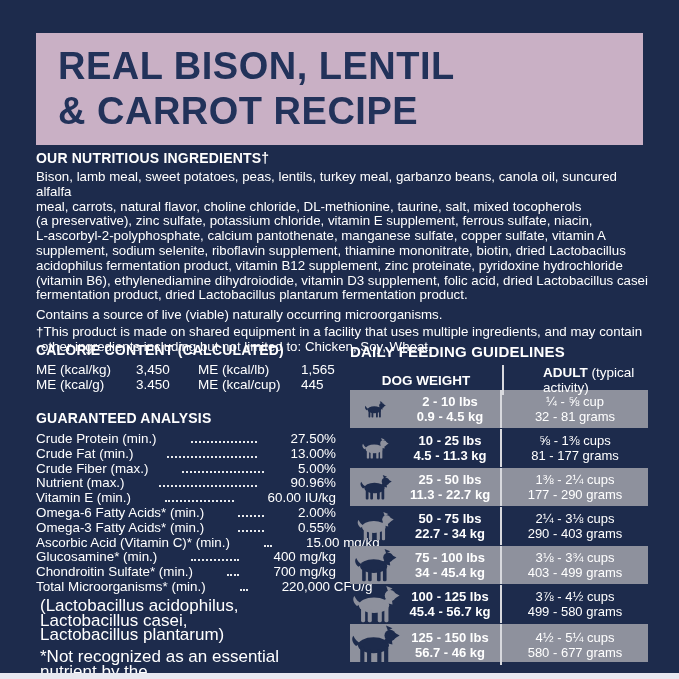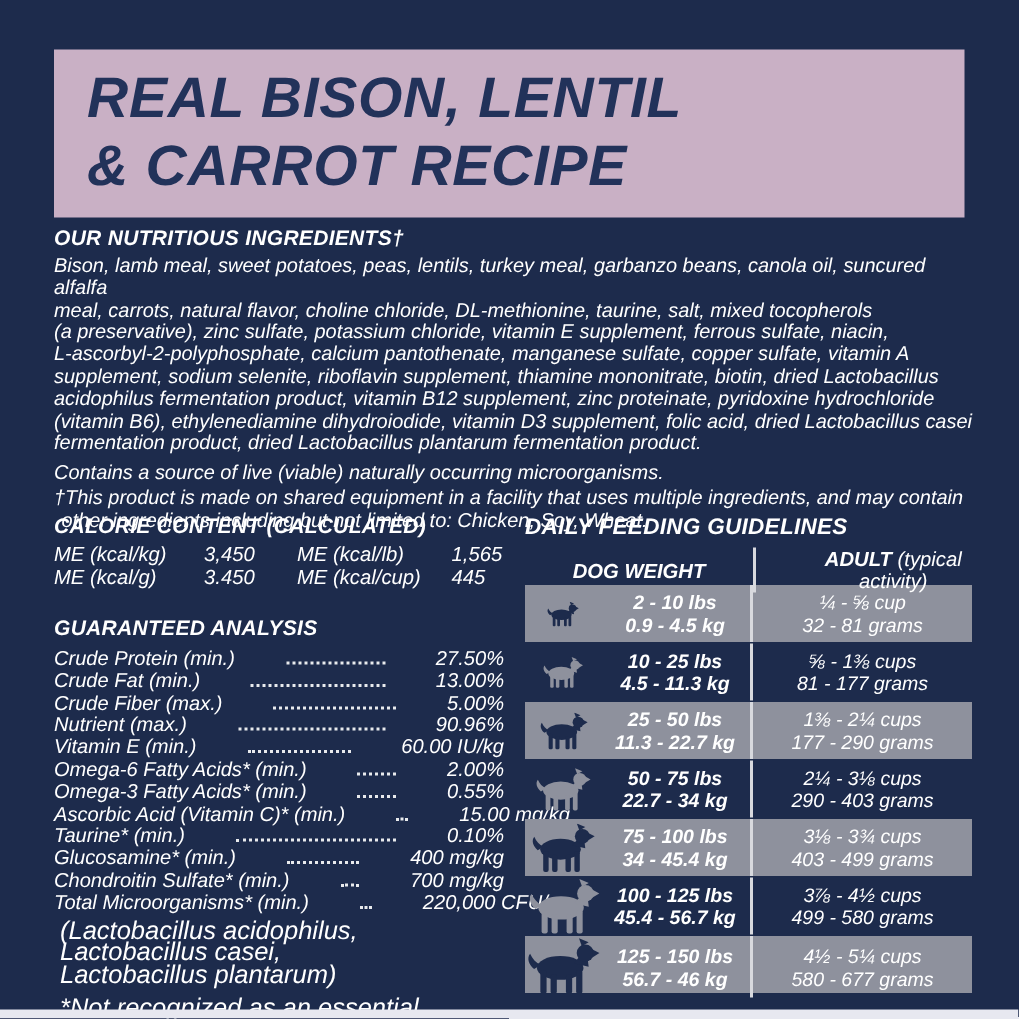--- a/index.html
+++ b/index.html
@@ -1,21 +1,21 @@
 <!DOCTYPE html>
 <html style="--navy: #1d2b4c; --pink: #c9b0c5; --navy-text: #22325a; --gray: #8e919d; --strip: #e7e8f0;"><head>
 <meta charset="utf-8">
 <style>
   html,body{margin:0;padding:0;}
   body{
     width:679px;height:679px;overflow:hidden;
     font-family:"Liberation Sans","DejaVu Sans",sans-serif;
     background:var(--navy,#1d2b4c);
   }
-  #label{position:relative;width:614px;height:679px;background:var(--navy,#1d2b4c);color:#fff;font-style:italic;}
+  #label{position:relative;width:614px;height:679px;background:var(--navy,#1d2b4c);color:#fff;}
 
   
   .title-box{
     position:absolute;top:33px;left:36px;width:607px;height:112px;
     background:var(--pink,#c9b0c5);box-sizing:border-box;
     padding:11px 0 0 22px;
   }
   .title-text{
     color:var(--navy-text,#22325a);font-weight:700;font-size:38px;line-height:45px;
     letter-spacing:.5px;white-space:pre-line;
@@ -44,21 +44,21 @@
   .ga-label{white-space:nowrap;}
   .ga-dots{flex:1;border-bottom:2px dotted rgba(255,255,255,.9);margin:0 2px 3px 2px;min-width:8px;}
   .ga-value{white-space:nowrap;}
   .ga-note{font-size:17px;line-height:14.8px;margin:4px;white-space:pre-line;}
   .ga-foot{margin-top:7px;}
 
   
   .ft-title{font-size:15px;margin:1px 0 5px 0;}
   .ft-header{display:grid;grid-template-columns:152px 2px 1fr;height:23px;align-items:center;margin-bottom:2px;}
   .ft-header .h1{text-align:center;font-weight:700;font-size:13.5px;}
-  .ft-header .h2c{text-align:center;font-size:13.5px;margin-left:39px;}
+  .ft-header .h2c{font-size:13.5px;margin-left:39px;}
   .ft-header .h2c b{font-weight:700;}
   .ft-sep{background:#d8d9de;width:2px;height:100%;}
   .ft-row{display:grid;grid-template-columns:50px 100px 2px 1fr;height:38px;margin-bottom:1px;align-items:center;}
   .ft-row.gray{background:var(--gray,#8e919d);}
   .ft-row.navy{background:transparent;}
   .ft-icon{display:flex;align-items:center;justify-content:center;height:100%;}
   .ft-row.gray .ft-icon svg{color:var(--navy,#1d2b4c);}
   .ft-row.navy .ft-icon svg{color:var(--gray,#8e919d);}
   .ft-weight{text-align:center;font-weight:700;font-size:13px;line-height:15px;}
   .ft-serv{text-align:center;font-size:13px;line-height:15px;}
@@ -159,25 +159,20 @@
             <span class="ga-label">Omega-3 Fatty Acids* (min.)</span>
             <span class="ga-dots"></span>
             <span class="ga-value">0.55%</span>
           </div>
           <div class="ga-row">
             <span class="ga-label">Ascorbic Acid (Vitamin C)* (min.)</span>
             <span class="ga-dots"></span>
             <span class="ga-value">15.00 mg/kg</span>
           </div>
           <div class="ga-row">
-            <span class="ga-label">Taurine* (min.)</span>
-            <span class="ga-dots"></span>
-            <span class="ga-value">0.10%</span>
-          </div>
-          <div class="ga-row">
             <span class="ga-label">Glucosamine* (min.)</span>
             <span class="ga-dots"></span>
             <span class="ga-value">400 mg/kg</span>
           </div>
           <div class="ga-row">
             <span class="ga-label">Chondroitin Sulfate* (min.)</span>
             <span class="ga-dots"></span>
             <span class="ga-value">700 mg/kg</span>
           </div>
           <div class="ga-row">

